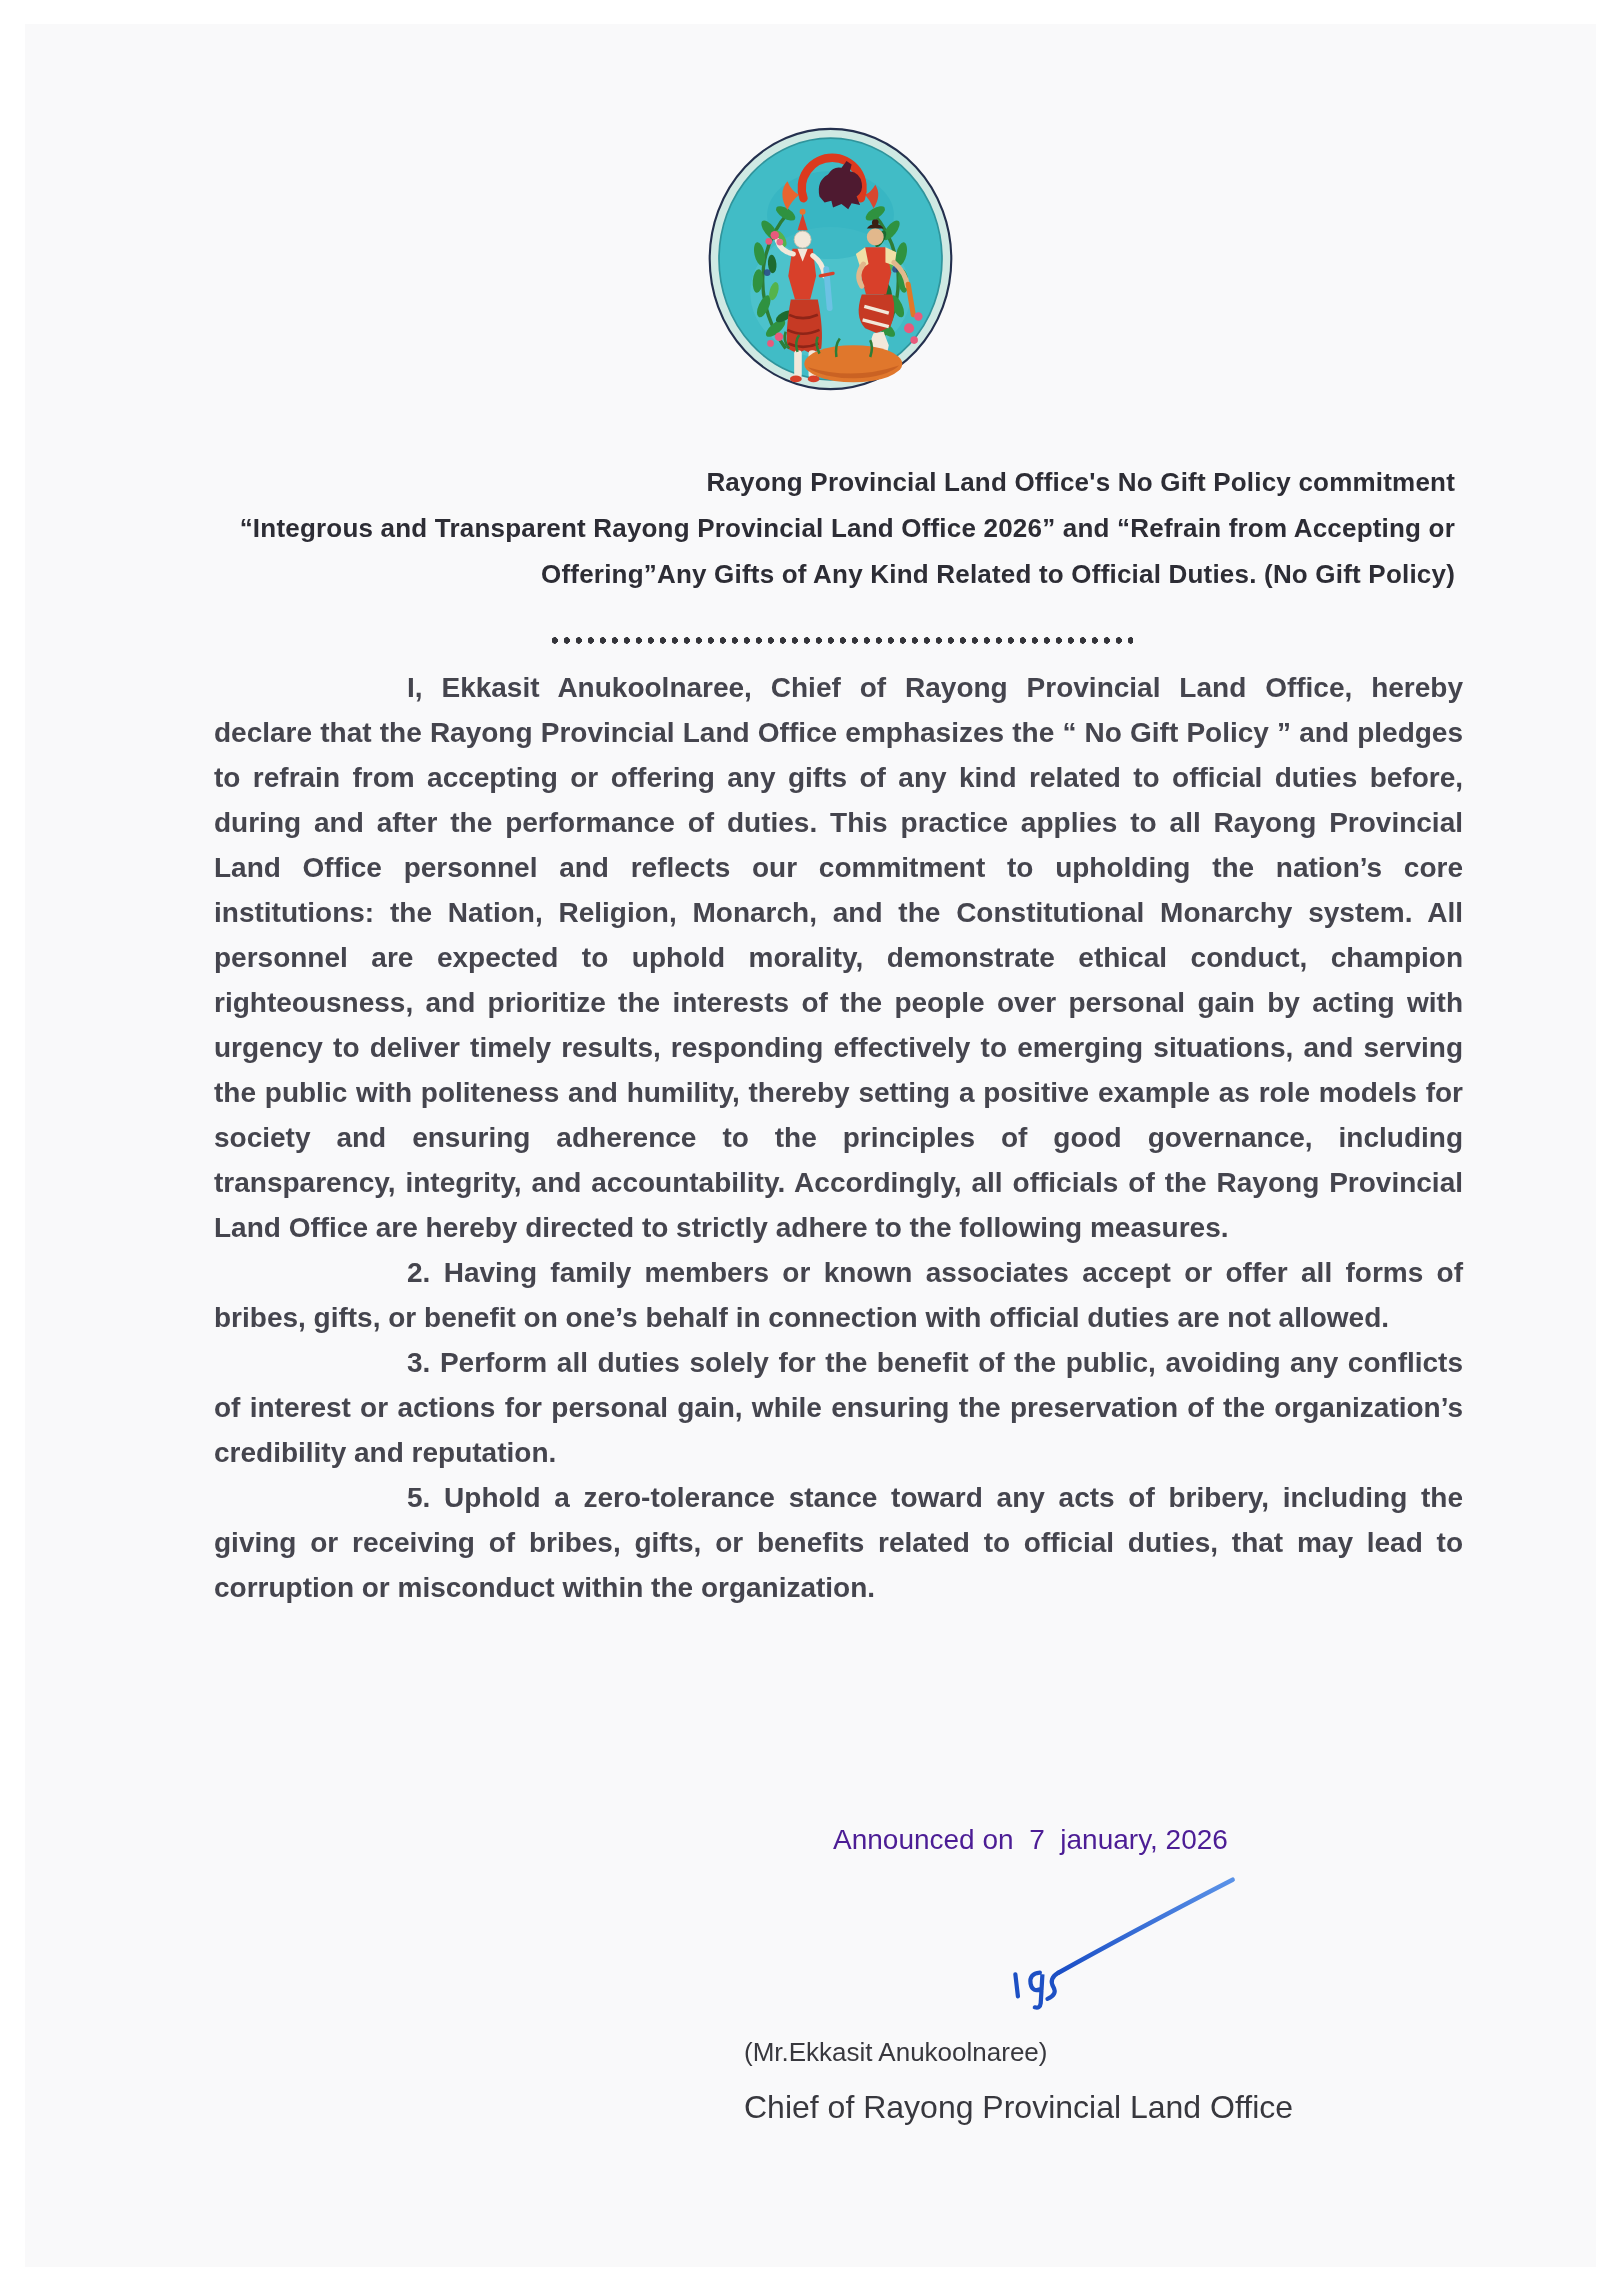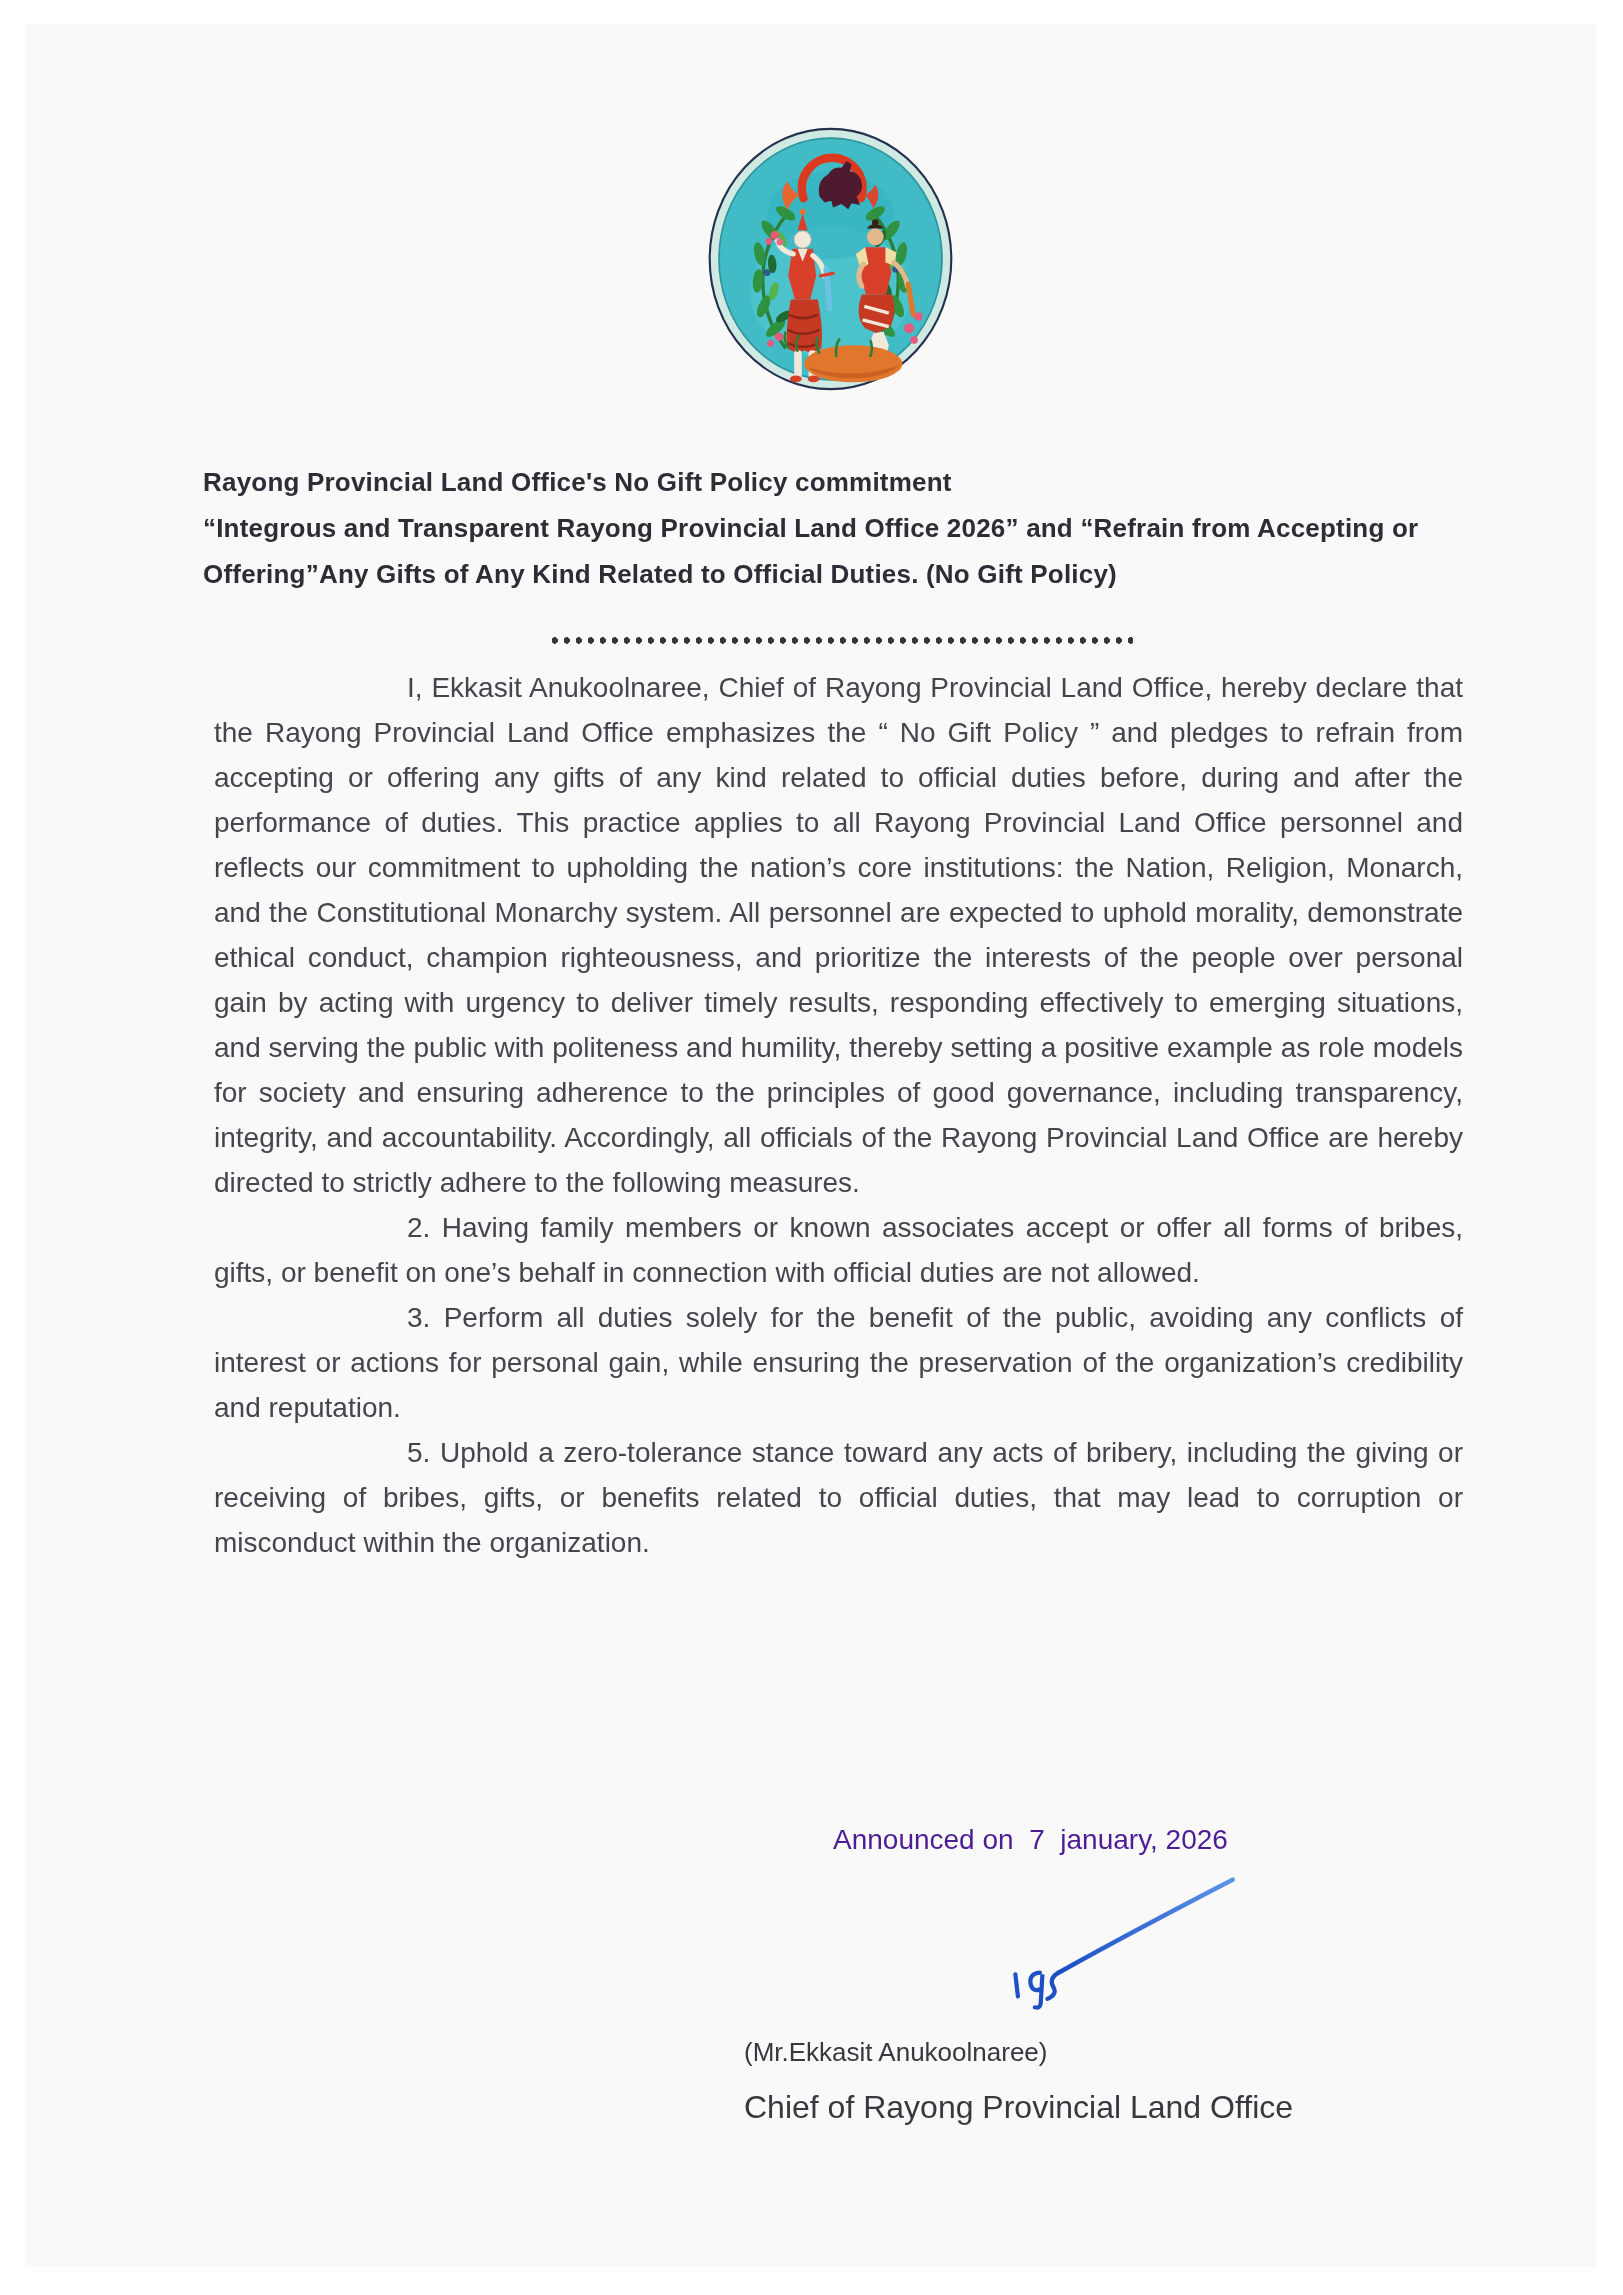--- a/index.html
+++ b/index.html
@@ -10,37 +10,38 @@
     position:absolute; left:25px; top:24px; width:1571px; height:2243px;
     background:#f9f9fa;
   }
 
   
   .emblem { position:absolute; left:683px; top:103px; width:245px; height:264px; }
 
   
   .title-block {
     position:absolute; left:178px; top:435px; width:1252px;
-    text-align:left; font-weight:bold; font-size:26px; line-height:46px;
+    text-align:right; font-weight:bold; font-size:26px; line-height:46px;
     color:#2d2d35; letter-spacing:0.2px;
   }
   .title-line { white-space:nowrap; }
 
   
   .dotted-sep {
     position:absolute; left:526px; top:612px; width:582px; height:8.5px;
     background-image: radial-gradient(circle at 3.8px 4.2px, #35353a 0 2.9px, rgba(0,0,0,0) 3.3px);
     background-size:12px 8.5px; background-repeat:repeat-x;
   }
 
   
   .body-text {
     position:absolute; left:189px; top:641px; width:1249px;
     font-size:28px; line-height:45px; color:#45454e;
     text-align:justify;
+    font-weight:bold;
   }
   .body-text p { margin:0; text-indent:193px; }
 
   
   .announced {
     position:absolute; left:808px; top:1800px;
     font-size:28px; color:#4c1d95; white-space:pre;
   }
 
   

